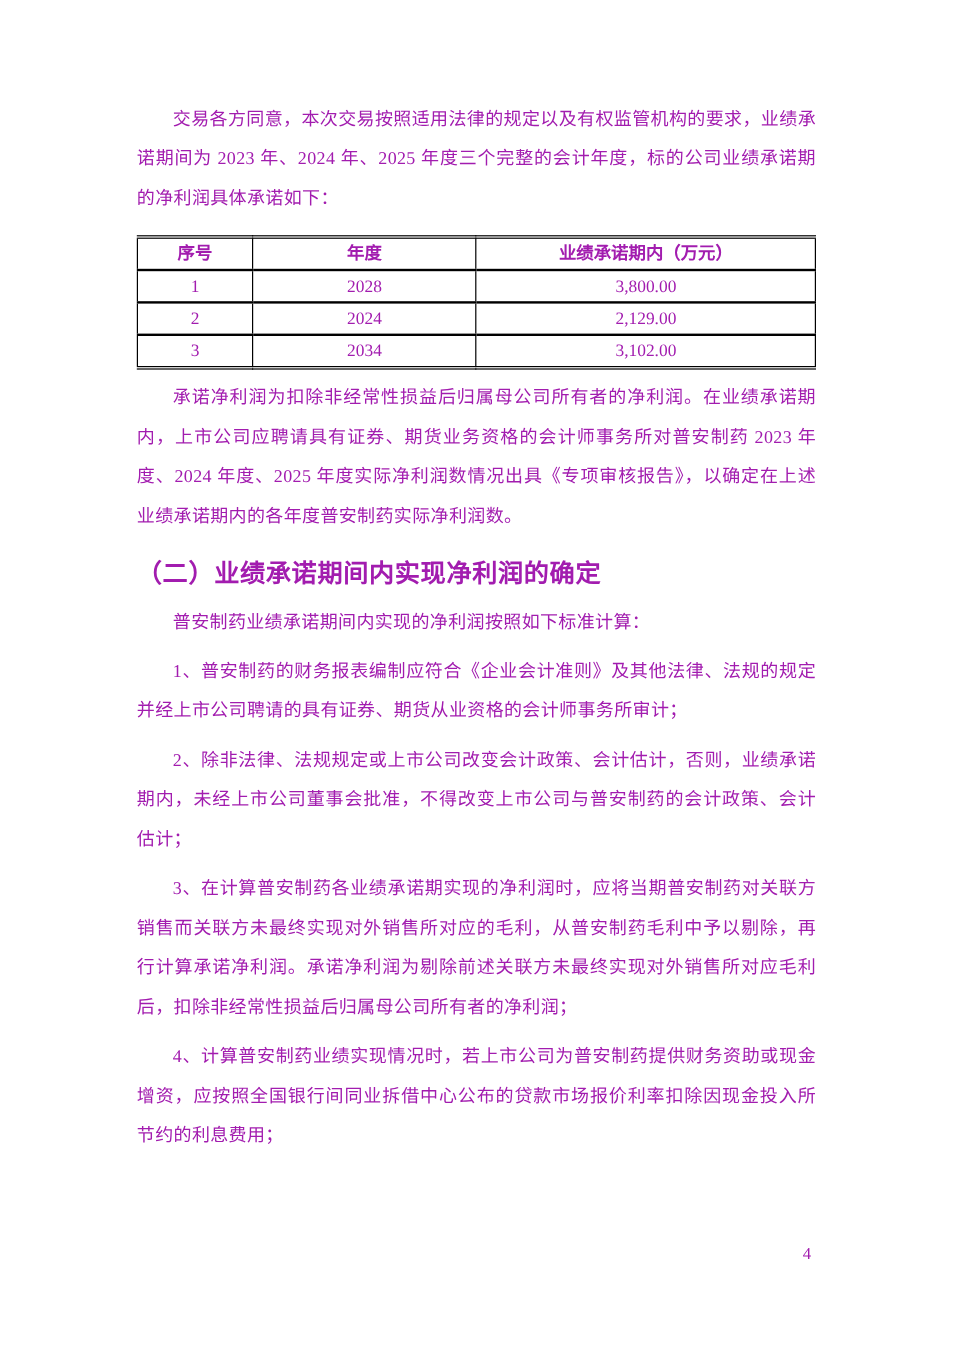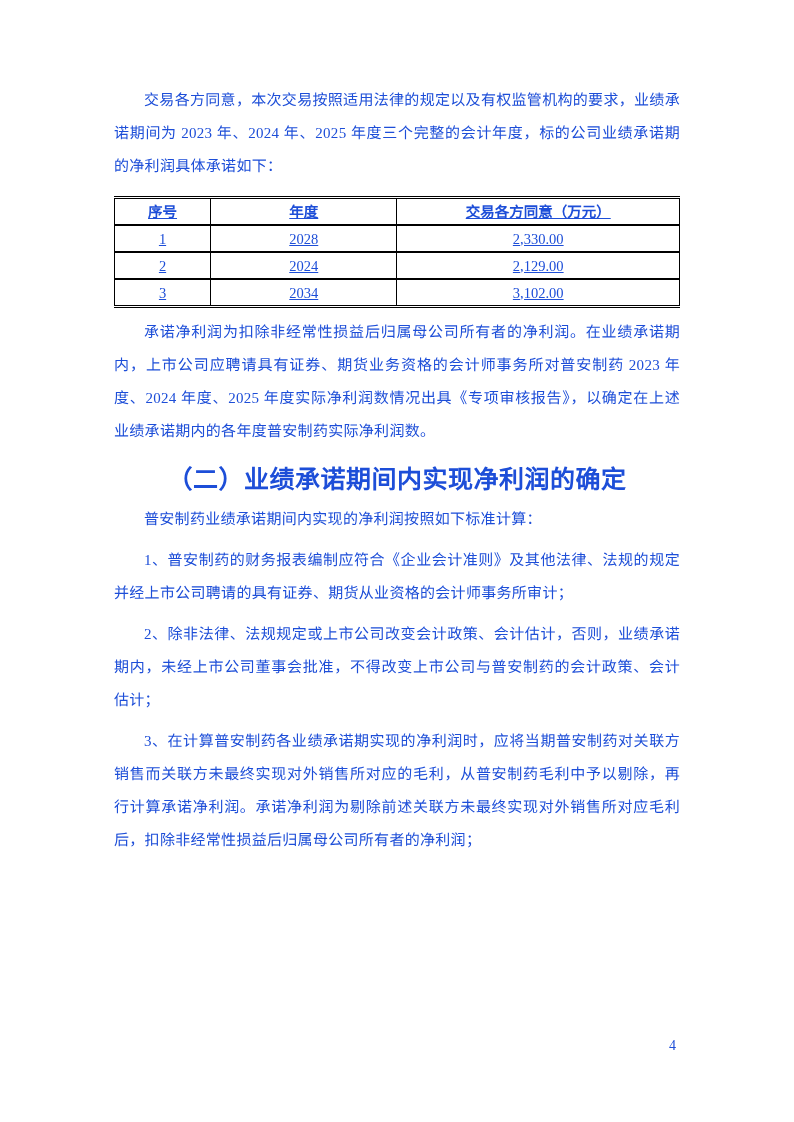--- a/index.html
+++ b/index.html
@@ -6,57 +6,55 @@
     margin: 0;
     padding: 0;
     background: #ffffff;
   }
   .page {
     position: relative;
     width: 794px;
     height: 1122px;
     margin: 0 auto;
     background: #ffffff;
-    color: #1d4ed8;
+    color: #a21caf;
     font-family: "Liberation Serif", "DejaVu Serif", serif;
     font-size: 15px;
     box-sizing: border-box;
     padding: 84px 114px 0 114px;
     overflow: hidden;
   }
   .para {
     margin: 8px 0 0 0;
     line-height: 33px;
     text-align: justify;
     text-indent: 2em;
     letter-spacing: 0.3px;
   }
   .para:first-child {
     margin-top: 0;
   }
   .section-heading {
     margin: 17px 0 10px 0;
     font-family: "Liberation Sans", "DejaVu Sans", sans-serif;
     font-weight: bold;
-    font-size: 25px;
+    font-size: 21px;
     line-height: 28px;
     text-indent: 0;
     letter-spacing: 0.5px;
-    text-align: center;
   }
   table.commitment-table {
     width: 100%;
     margin: 13px 0 4px 0;
     border-collapse: collapse;
     border-top: 3px double #000;
     border-bottom: 3px double #000;
     border-left: 1px solid #000;
     border-right: 1px solid #000;
     font-size: 14.5px;
-    text-decoration: underline;
   }
   table.commitment-table th,
   table.commitment-table td {
     border-left: 1px solid #000;
     border-right: 1px solid #000;
     border-bottom: 2px solid #000;
     text-align: center;
     vertical-align: middle;
     height: 25px;
     padding: 0 4px;
@@ -86,28 +84,28 @@
   <table class="commitment-table">
     <colgroup>
       <col class="col-no">
       <col class="col-year">
       <col class="col-profit">
     </colgroup>
     <thead>
       <tr>
         <th>序号</th>
         <th>年度</th>
-        <th>交易各方同意（万元）</th>
+        <th>业绩承诺期内（万元）</th>
       </tr>
     </thead>
     <tbody>
       <tr>
         <td>1</td>
         <td>2028</td>
-        <td>2,330.00</td>
+        <td>3,800.00</td>
       </tr>
       <tr>
         <td>2</td>
         <td>2024</td>
         <td>2,129.00</td>
       </tr>
       <tr>
         <td>3</td>
         <td>2034</td>
         <td>3,102.00</td>
@@ -117,16 +115,17 @@
 
   <p class="para">承诺净利润为扣除非经常性损益后归属母公司所有者的净利润。在业绩承诺期内，上市公司应聘请具有证券、期货业务资格的会计师事务所对普安制药 2023 年度、2024 年度、2025 年度实际净利润数情况出具《专项审核报告》，以确定在上述业绩承诺期内的各年度普安制药实际净利润数。</p>
 
   <h2 class="section-heading">（二）业绩承诺期间内实现净利润的确定</h2>
 
   <p class="para">普安制药业绩承诺期间内实现的净利润按照如下标准计算：</p>
 
   <p class="para">1、普安制药的财务报表编制应符合《企业会计准则》及其他法律、法规的规定并经上市公司聘请的具有证券、期货从业资格的会计师事务所审计；</p>
   <p class="para">2、除非法律、法规规定或上市公司改变会计政策、会计估计，否则，业绩承诺期内，未经上市公司董事会批准，不得改变上市公司与普安制药的会计政策、会计估计；</p>
   <p class="para">3、在计算普安制药各业绩承诺期实现的净利润时，应将当期普安制药对关联方销售而关联方未最终实现对外销售所对应的毛利，从普安制药毛利中予以剔除，再行计算承诺净利润。承诺净利润为剔除前述关联方未最终实现对外销售所对应毛利后，扣除非经常性损益后归属母公司所有者的净利润；</p>
+  <p class="para">4、计算普安制药业绩实现情况时，若上市公司为普安制药提供财务资助或现金增资，应按照全国银行间同业拆借中心公布的贷款市场报价利率扣除因现金投入所节约的利息费用；</p>
 
   <div class="page-number">4</div>
 
 </div>
 
 </body></html>

